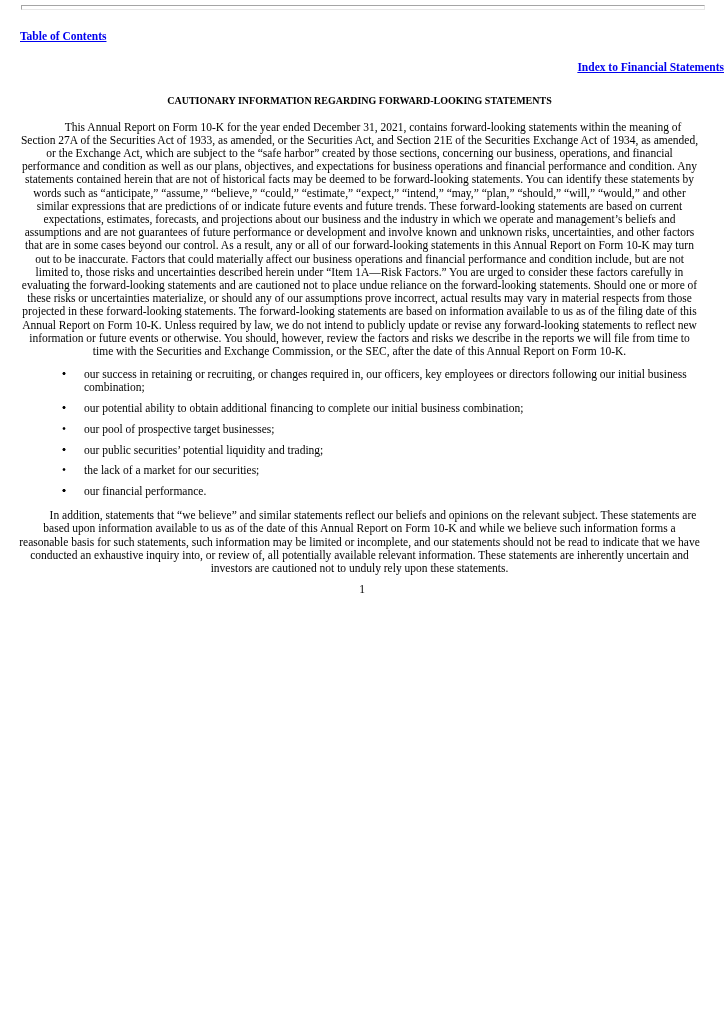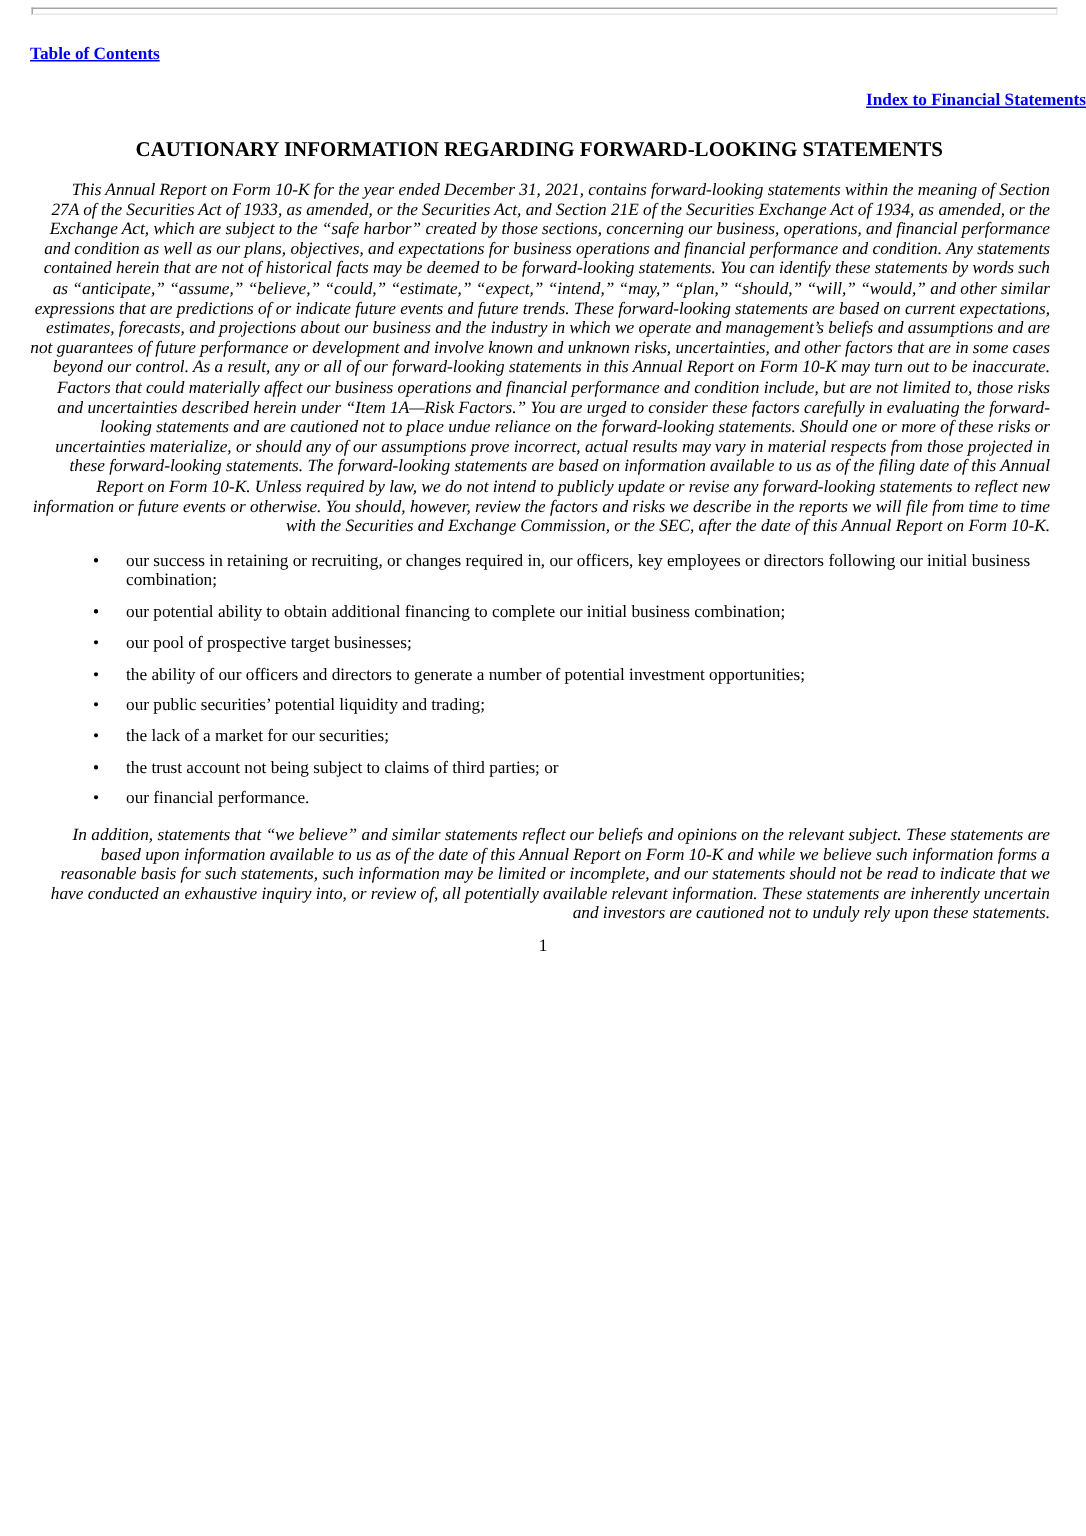--- a/index.html
+++ b/index.html
@@ -26,29 +26,28 @@
     display: inline-block;
     font-weight: bold;
     text-decoration: underline;
     cursor: pointer;
   }
   .nav-row-1 { margin: 30px 0 0 20px; }
   .nav-row-2 { margin: 18px 0 0 20px; text-align: right; }
   h1.doc-heading {
     margin: 20px 24px 0 19px;
     text-align: center;
-    font-size: 14px;
+    font-size: 10px;
     line-height: 13.2px;
     font-weight: bold;
   }
   p.body-para {
     margin: 13px 24px 0 19px;
     text-indent: 27px;
-    text-align: right;
-    font-style: italic;
+    text-align: center;
   }
   p.body-para.second { margin-top: 11px; }
   ul.bullet-list {
     list-style: none;
     margin: 10px 24px 0 19px;
     padding: 0;
   }
   ul.bullet-list li {
     position: relative;
     padding-left: 65px;
@@ -80,23 +79,23 @@
 <h1 class="doc-heading">CAUTIONARY INFORMATION REGARDING FORWARD-LOOKING STATEMENTS</h1>
 
 <p class="body-para">This Annual Report on Form 10-K for the year ended December 31, 2021, contains forward-looking statements within the meaning of Section 27A of the Securities Act of 1933, as amended, or the Securities Act, and Section 21E of the Securities Exchange Act of 1934, as amended, or the Exchange Act, which are subject to the “safe harbor” created by those sections, concerning our business, operations, and financial performance and condition as well as our plans, objectives, and expectations for business operations and financial performance and condition. Any statements contained herein that are not of historical facts may be deemed to be forward-looking statements. You can identify these statements by words such as “anticipate,” “assume,” “believe,” “could,” “estimate,” “expect,” “intend,” “may,” “plan,” “should,” “will,” “would,” and other similar expressions that are predictions of or indicate future events and future trends. These forward-looking statements are based on current expectations, estimates, forecasts, and projections about our business and the industry in which we operate and management’s beliefs and assumptions and are not guarantees of future performance or development and involve known and unknown risks, uncertainties, and other factors that are in some cases beyond our control. As a result, any or all of our forward-looking statements in this Annual Report on Form 10-K may turn out to be inaccurate. Factors that could materially affect our business operations and financial performance and condition include, but are not limited to, those risks and uncertainties described herein under “Item 1A—Risk Factors.” You are urged to consider these factors carefully in evaluating the forward-looking statements and are cautioned not to place undue reliance on the forward-looking statements. Should one or more of these risks or uncertainties materialize, or should any of our assumptions prove incorrect, actual results may vary in material respects from those projected in these forward-looking statements. The forward-looking statements are based on information available to us as of the filing date of this Annual Report on Form 10-K. Unless required by law, we do not intend to publicly update or revise any forward-looking statements to reflect new information or future events or otherwise. You should, however, review the factors and risks we describe in the reports we will file from time to time with the Securities and Exchange Commission, or the SEC, after the date of this Annual Report on Form 10-K.</p>
 
 <ul class="bullet-list">
   <li><span class="blt">•</span></li>
   <li><span class="blt">•</span><span>our success in retaining or recruiting, or changes required in, our officers, key employees or directors following our initial business combination;</span></li>
   <li><span class="blt">•</span></li>
   <li><span class="blt">•</span><span>our potential ability to obtain additional financing to complete our initial business combination;</span></li>
   <li><span class="blt">•</span><span>our pool of prospective target businesses;</span></li>
-  <li><span class="blt">•</span><span>the ability of our officers and directors to generate a number of potential investment opportunities;</span></li>
+  <li><span class="blt">•</span></li>
   <li><span class="blt">•</span><span>our public securities’ potential liquidity and trading;</span></li>
   <li><span class="blt">•</span><span>the lack of a market for our securities;</span></li>
   <li><span class="blt">•</span></li>
-  <li><span class="blt">•</span><span>the trust account not being subject to claims of third parties; or</span></li>
+  <li><span class="blt">•</span></li>
   <li><span class="blt">•</span><span>our financial performance.</span></li>
 </ul>
 
 <p class="body-para second">In addition, statements that “we believe” and similar statements reflect our beliefs and opinions on the relevant subject. These statements are based upon information available to us as of the date of this Annual Report on Form 10-K and while we believe such information forms a reasonable basis for such statements, such information may be limited or incomplete, and our statements should not be read to indicate that we have conducted an exhaustive inquiry into, or review of, all potentially available relevant information. These statements are inherently uncertain and investors are cautioned not to unduly rely upon these statements.</p>
 
 <div class="page-number">1</div>
 
 </body></html>

